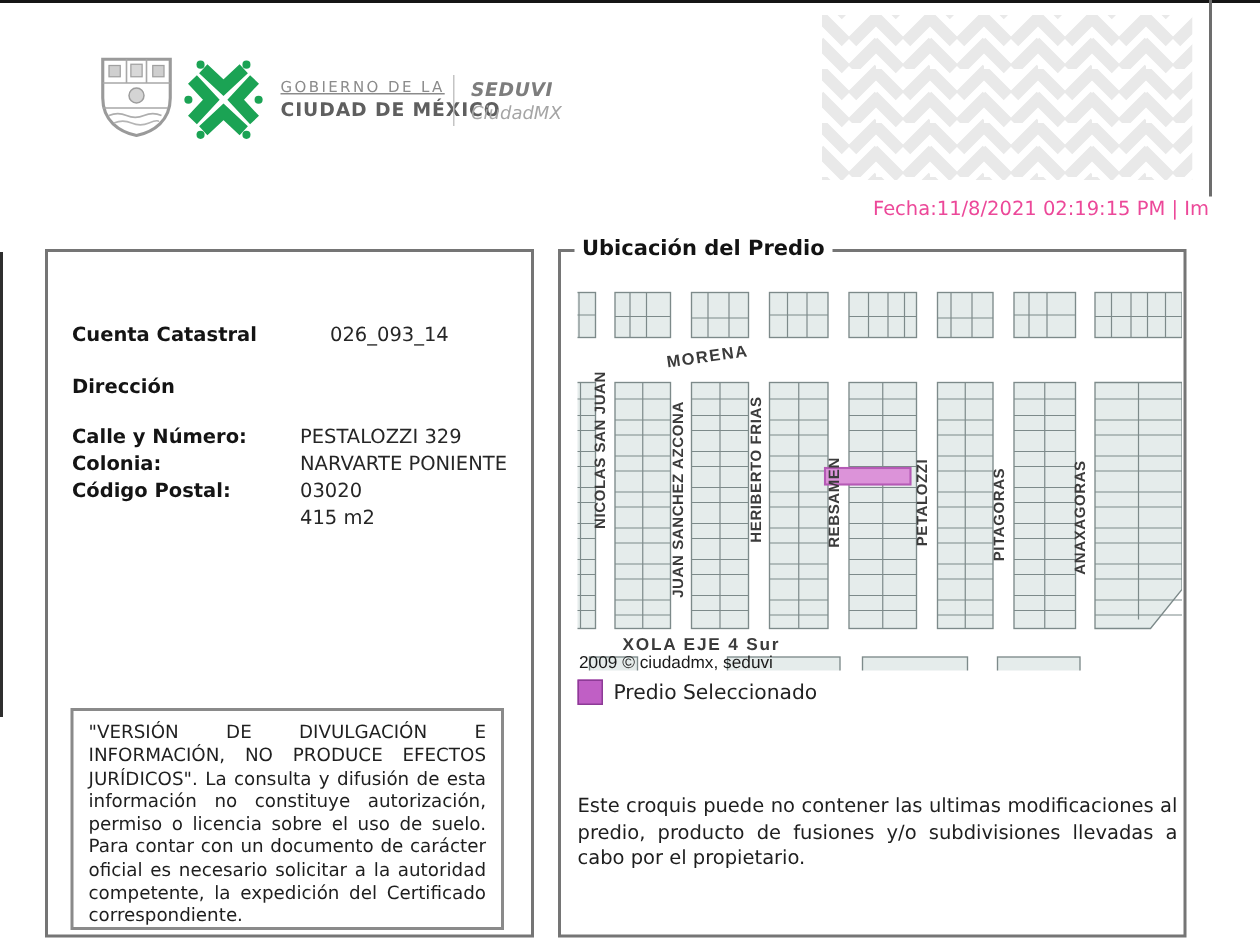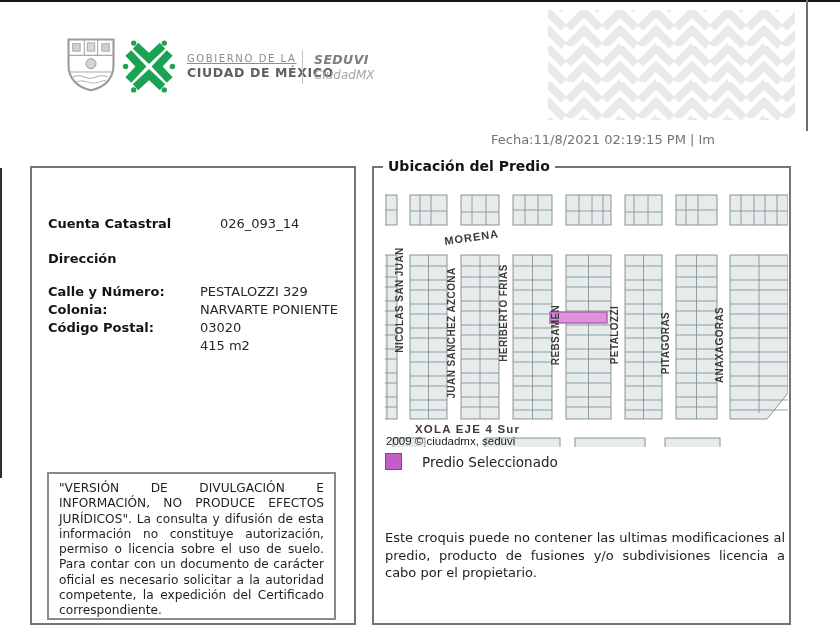--- a/index.html
+++ b/index.html
@@ -13,35 +13,35 @@
   .hdr-shield{position:absolute;left:66px;top:37px;width:50px;height:55px;}
   .hdr-cdmx{position:absolute;left:122px;top:38px;width:54px;height:57px;}
   .org{position:absolute;left:187px;top:53px;line-height:1.1;}
   .org-l1{font-size:10px;letter-spacing:1.6px;color:#8b8b8b;text-decoration:underline;}
   .org-l2{font-size:12.5px;font-weight:bold;letter-spacing:.6px;color:#5f5f5f;margin-top:2px;}
   .hdr-div{position:absolute;left:302px;top:50px;width:1px;height:34px;background:#c4c4c4;}
   .dept{position:absolute;left:314px;top:53px;line-height:1.15;font-style:italic;}
   .dept-l1{font-size:12.5px;font-weight:bold;letter-spacing:.4px;color:#7d7d7d;}
   .dept-l2{font-size:12px;color:#a5a5a5;margin-top:2px;}
   .pattern{position:absolute;left:548px;top:10px;width:247px;height:110px;}
-  .fecha{position:absolute;top:132px;left:400px;width:406px;text-align:center;white-space:nowrap;
-         overflow:hidden;font-size:13px;color:#737373;}
+  .fecha{position:absolute;top:132px;left:400px;width:406px;text-align:right;white-space:nowrap;
+         overflow:hidden;font-size:13px;color:#ec4899;}
   
   .box{position:absolute;border:2px solid #757575;background:#fff;}
   .box-left{left:30px;top:166px;width:322px;height:455px;}
   .box-right{left:372px;top:166px;width:415px;height:455px;}
   .box-legend{position:absolute;top:-10px;left:9px;background:#fff;padding:0 5px;
               font-size:14px;font-weight:bold;color:#131313;white-space:nowrap;}
   .f-label{position:absolute;left:16px;font-size:13px;font-weight:bold;color:#141414;white-space:nowrap;}
   .f-value{position:absolute;left:168px;font-size:13px;color:#262626;white-space:nowrap;}
   .disclaimer{position:absolute;left:15px;top:304px;width:289px;height:148px;box-sizing:border-box;
               border:2px solid #8a8a8a;padding:7px 10px;font-size:12.2px;line-height:15.3px;
               text-align:justify;color:#1f1f1f;}
   .map-wrap{position:absolute;left:11px;top:25px;width:403px;height:254px;}
-  .legend-row{position:absolute;left:11px;top:285px;display:flex;align-items:center;gap:20px;}
+  .legend-row{position:absolute;left:11px;top:285px;display:flex;align-items:center;gap:7px;}
   .swatch{width:17px;height:17px;border:1px solid #8d3b96;box-sizing:border-box;}
   .legend-label{font-size:13.5px;color:#222;}
   .note{position:absolute;left:11px;top:361px;width:400px;font-size:13px;line-height:17.5px;
         text-align:justify;color:#1e1e1e;margin:0;}
 </style>
 </head>
 <body>
 
 <div class="page">
 
@@ -295,15 +295,15 @@
           <text x="30" y="240" font-size="11.5px" font-weight="bold" letter-spacing="1.2" fill="#3b3b3b" font-family="&quot;Liberation Sans&quot;,sans-serif">XOLA EJE 4 Sur</text>
           <text x="1" y="252" font-size="11.5px" fill="#1a1a1a" font-family="&quot;Liberation Sans&quot;,sans-serif">2009 © ciudadmx, seduvi</text>
         </svg>
     </div>
 
     <div class="legend-row">
       <span class="swatch" style="background: rgb(192, 95, 197);"></span>
       <span class="legend-label">Predio Seleccionado</span>
     </div>
 
-    <p class="note">Este croquis puede no contener las ultimas modificaciones al predio, producto de fusiones y/o subdivisiones licencia a cabo por el propietario.</p>
+    <p class="note">Este croquis puede no contener las ultimas modificaciones al predio, producto de fusiones y/o subdivisiones llevadas a cabo por el propietario.</p>
   </section>
 </div>
 
 </body></html>

